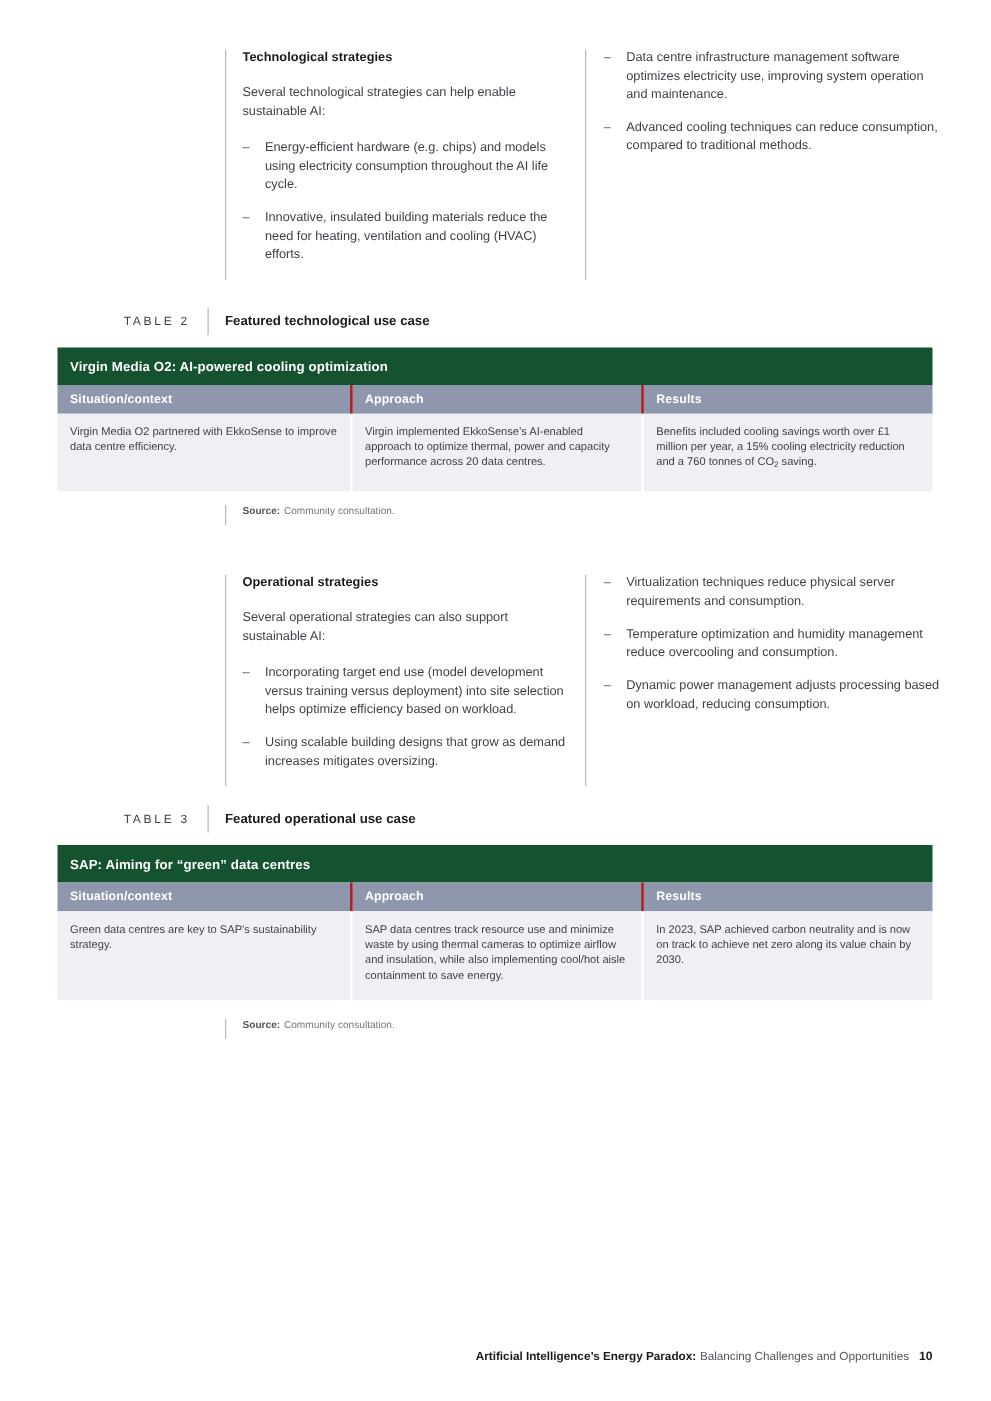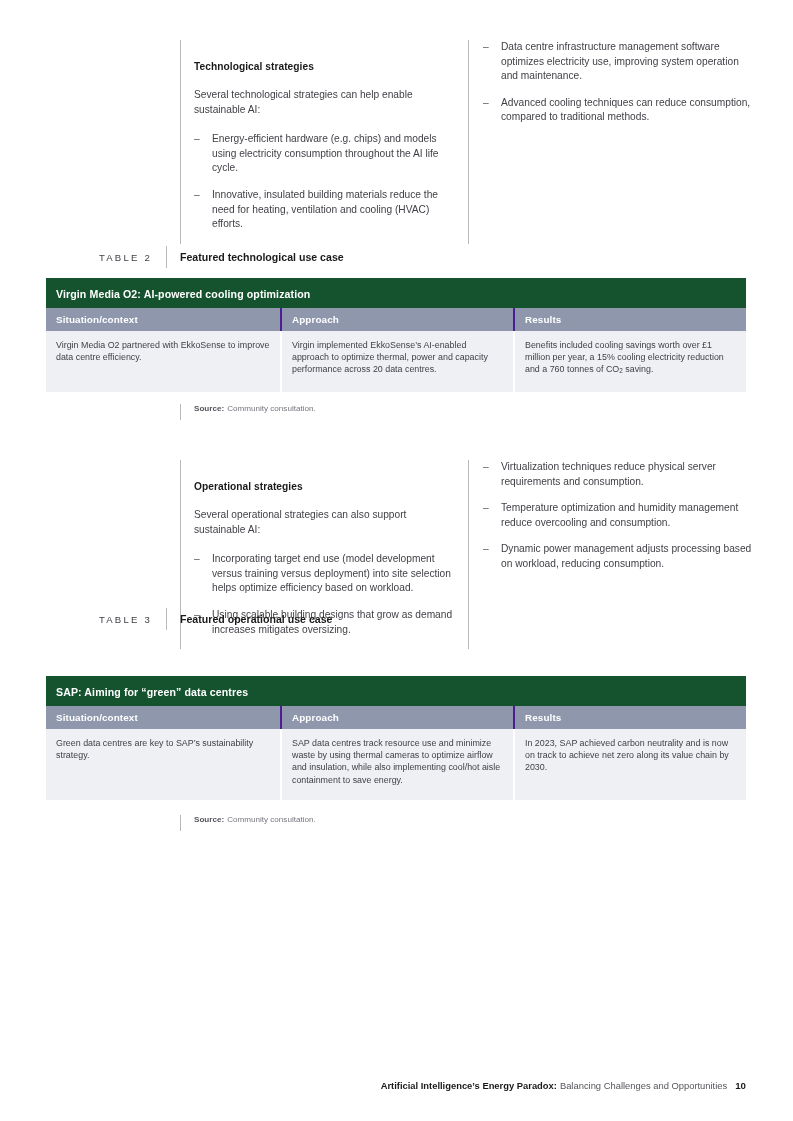--- a/index.html
+++ b/index.html
@@ -64,21 +64,21 @@
   }
   .col-right {
     width: 290px;
     padding-left: 14px;
     border-left: 1px solid #b9b9bd;
     box-sizing: border-box;
   }
   .col-left .intro,
   .col-left .heading { padding-right: 8px; }
 
-  .heading { margin-bottom: 14px; margin-top: 20px; }
+  .heading { margin-bottom: 14px; }
   .intro   { margin-bottom: 15px; }
 
   
   .tbl-caption {
     position: absolute;
     left: 46px;
     display: flex;
     align-items: center;
     height: 22px;
   }
@@ -117,21 +117,21 @@
     font-weight: bold;
     padding: 10px 10px 8px 10px;
     letter-spacing: 0.1px;
   }
   .dtable .t-head td {
     background: #8e97ac;
     color: #ffffff;
     font-size: 9.9px;
     font-weight: bold;
     padding: 6px 10px 6px 10px;
-    border-right: 2px solid #4c1d95;
+    border-right: 2px solid #b91c1c;
     letter-spacing: 0.1px;
   }
   .dtable .t-head td:last-child { border-right: none; }
   .dtable .t-body td {
     background: #eef0f4;
     color: #3f3f46;
     font-size: 8.9px;
     line-height: 12.2px;
     padding: 8px 10px 14px 10px;
     border-right: 2px solid #ffffff;
@@ -278,21 +278,21 @@
         <span class="bullet-dash">–</span>
         <span class="bullet-txt">Temperature optimization and humidity management reduce overcooling and consumption.</span>
       </div>
       <div class="bullet-row">
         <span class="bullet-dash">–</span>
         <span class="bullet-txt">Dynamic power management adjusts processing based on workload, reducing consumption.</span>
       </div>
     </div>
   </div>
 
-  <div class="tbl-caption" style="top:608px;">
+  <div class="tbl-caption" style="top:644px;">
     <span class="tbl-num">TABLE 3</span>
     <span class="tbl-title">Featured operational use case</span>
   </div>
 
   <table class="dtable" style="top:676px;">
     <colgroup>
       <col style="width:235px">
       <col style="width:233px">
       <col style="width:232px">
     </colgroup>

